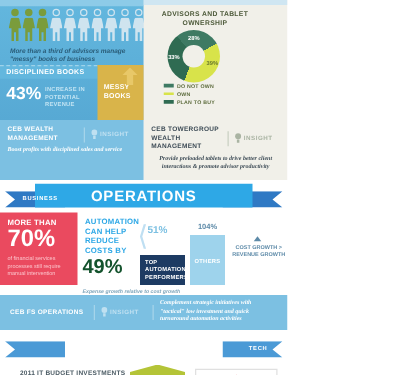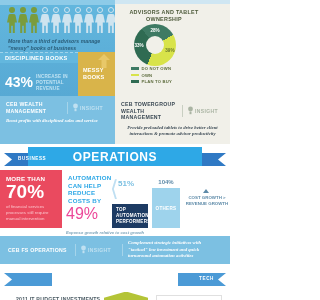--- a/index.html
+++ b/index.html
@@ -57,21 +57,21 @@
   
   .bars { position:absolute; bottom:0; left:0; width:115px; height:44px; }
   .disc-label {
     position:absolute; top:0; left:0; width:78px; height:11px;
     background:#63b7de; color:#fff; font-size:5.6px; font-weight:bold;
     letter-spacing:.3px; display:flex; align-items:center; padding-left:5px;
     box-sizing:border-box; border-top:1px dashed #9fd3ea;
   }
   .disc-body {
     position:absolute; top:11px; left:0; width:78px; height:33px;
-    display:flex; align-items:center; padding:4px 0 0 5px; box-sizing:border-box;
+    display:flex; align-items:flex-start; padding:4px 0 0 5px; box-sizing:border-box;
   }
   .pct43 { font-size:14px; font-weight:bold; color:#ffffff; line-height:14px; }
   .pct43-sub {
     font-size:4.6px; line-height:6px; font-weight:bold; color:#bfe2f2;
     margin-left:3px; margin-top:2px; letter-spacing:.2px;
   }
   .messy-box {
     position:absolute; top:0; left:78px; width:37px; height:44px;
     background:#d9b44a; display:flex; align-items:center; justify-content:flex-start;
     padding-left:5px; box-sizing:border-box;
@@ -167,21 +167,21 @@
   .red-box .big70 { font-size:19px; font-weight:bold; line-height:21px; margin-top:-1px; }
   .red-box .rsub { font-size:4.4px; line-height:5.6px; color:#fbc3cb; margin-top:2px; }
 
   .auto-txt {
     position:absolute; top:4px; left:68px; width:44px;
     font-size:6.2px; line-height:7.4px; font-weight:bold; color:#2ea8e6;
     letter-spacing:.2px;
   }
   .pct49 {
     position:absolute; top:36px; left:66px;
-    font-size:16px; font-weight:normal; color:#ec4899; line-height:16px;
+    font-size:16px; font-weight:bold; color:#14532d; line-height:16px;
   }
   .chev {
     position:absolute; top:8px; left:110px; font-size:22px; color:#bfdff2; line-height:22px;
   }
   .pct51 {
     position:absolute; top:9px; left:118px;
     font-size:8px; font-weight:bold; color:#7cc0e2;
   }
   .navy-box {
     position:absolute; top:34px; left:112px; width:36px; height:24px;

